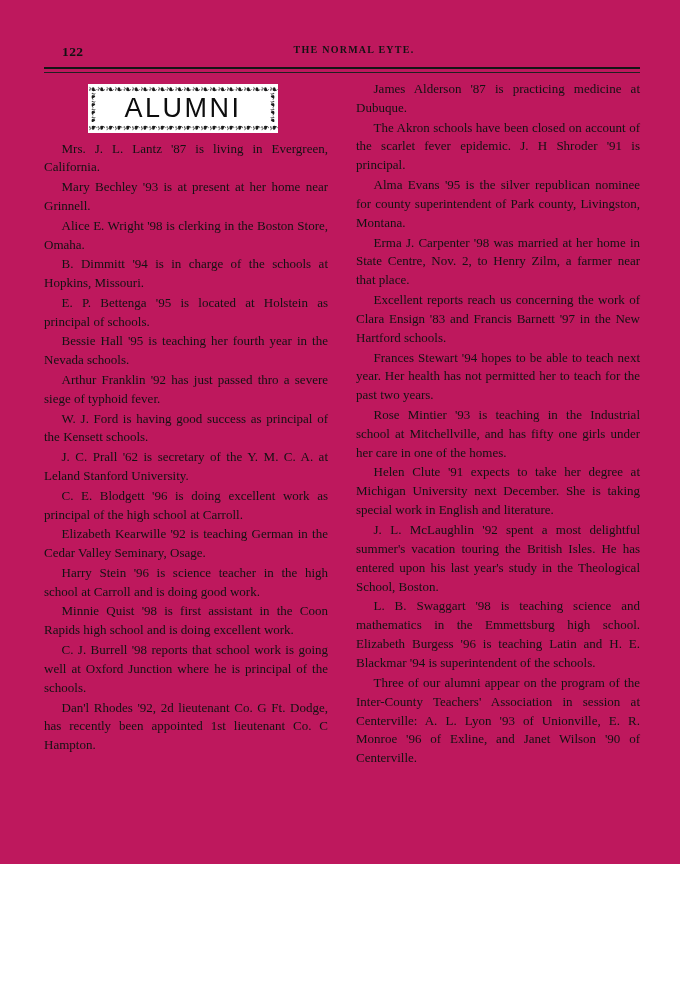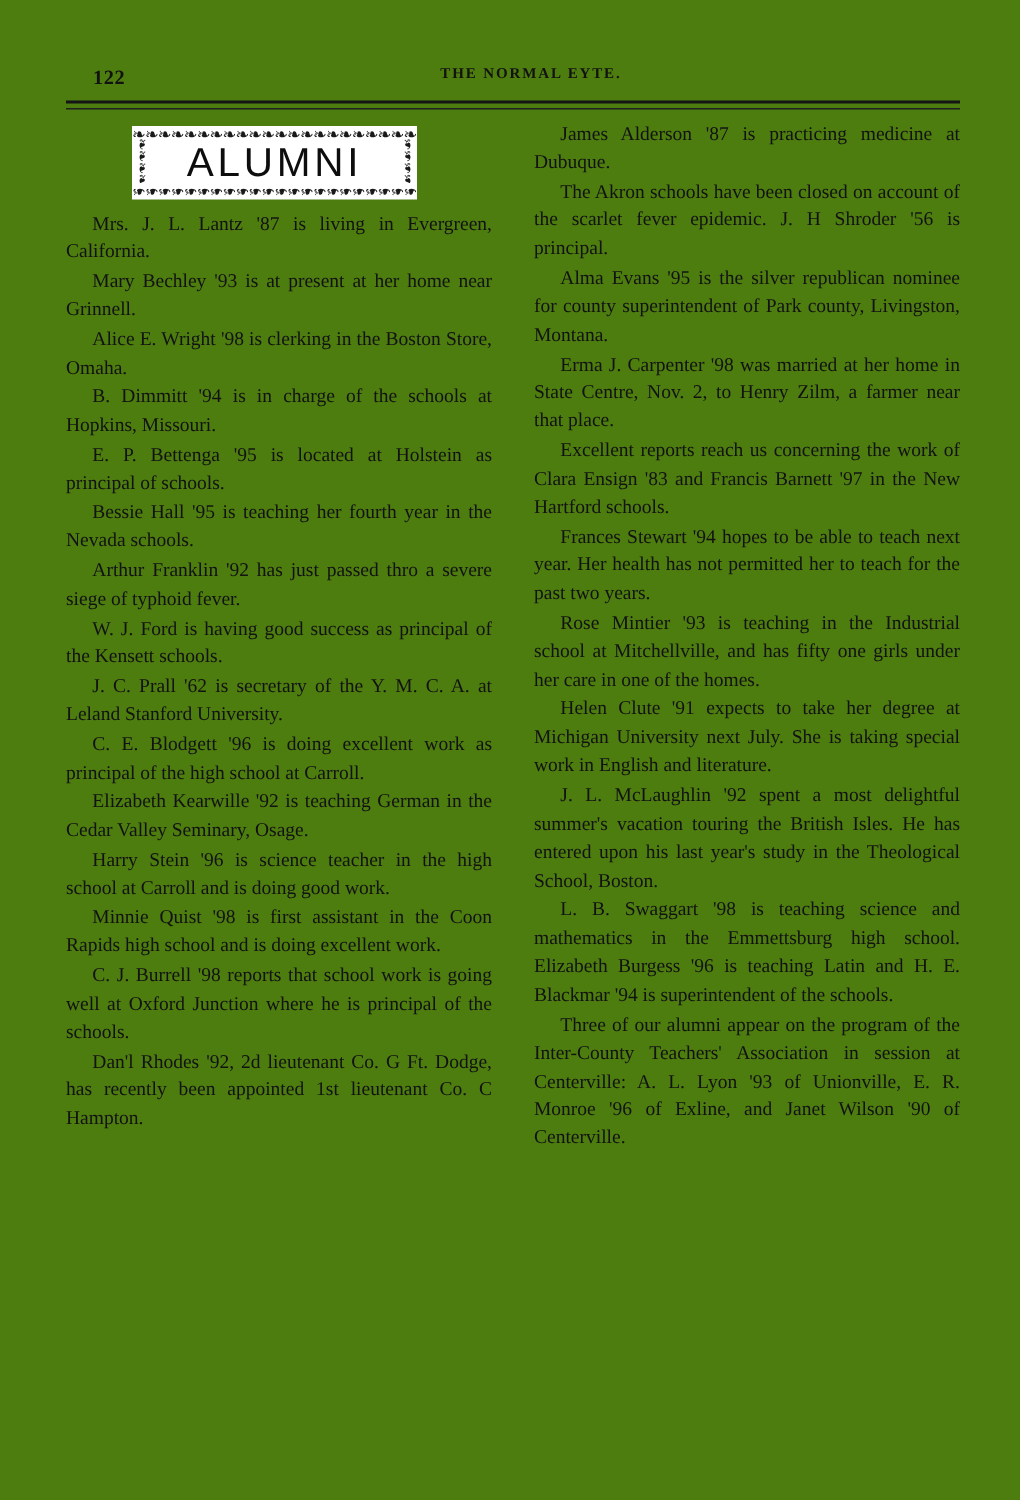--- a/index.html
+++ b/index.html
@@ -4,22 +4,22 @@
 <title>The Normal Eyte — Page 122</title>
 <style>
   html, body {
     margin: 0;
     padding: 0;
     background: #ffffff;
   }
   .page {
     position: relative;
     width: 680px;
-    height: 1000px;
-    background: #4d7c0f;
+    height: 864px;
+    background: #be185d;
     overflow: hidden;
     font-family: "Liberation Serif", "DejaVu Serif", serif;
     color: #121212;
   }
 
   
   .runhead {
     position: absolute;
     left: 48px;
     right: 48px;
@@ -193,25 +193,25 @@
         <p class="note">C. E. Blodgett '96 is doing excellent work as principal of the high school at Carroll.</p>
         <p class="note">Elizabeth Kearwille '92 is teaching German in the Cedar Valley Seminary, Osage.</p>
         <p class="note">Harry Stein '96 is science teacher in the high school at Carroll and is doing good work.</p>
         <p class="note">Minnie Quist '98 is first assistant in the Coon Rapids high school and is doing excellent work.</p>
         <p class="note">C. J. Burrell '98 reports that school work is going well at Oxford Junction where he is principal of the schools.</p>
         <p class="note">Dan'l Rhodes '92, 2d lieutenant Co. G Ft. Dodge, has recently been appointed 1st lieutenant Co. C Hampton.</p>
       </div>
 
     <div class="col" id="col-right">
         <p class="note">James Alderson '87 is practicing medicine at Dubuque.</p>
-        <p class="note">The Akron schools have been closed on account of the scarlet fever epidemic.  J. H Shroder '56 is principal.</p>
+        <p class="note">The Akron schools have been closed on account of the scarlet fever epidemic.  J. H Shroder '91 is principal.</p>
         <p class="note">Alma Evans '95 is the silver republican nominee for county superintendent of Park county, Livingston, Montana.</p>
         <p class="note">Erma J. Carpenter '98 was married at her home in State Centre, Nov. 2, to Henry Zilm, a farmer near that place.</p>
         <p class="note">Excellent reports reach us concerning the work of Clara Ensign '83 and Francis Barnett '97 in the New Hartford schools.</p>
         <p class="note">Frances Stewart '94 hopes to be able to teach next year.  Her health has not permitted her to teach for the past two years.</p>
         <p class="note">Rose Mintier '93 is teaching in the Industrial school at Mitchellville, and has fifty one girls under her care in one of the homes.</p>
-        <p class="note">Helen Clute '91 expects to take her degree at Michigan University next July. She is taking special work in English and literature.</p>
+        <p class="note">Helen Clute '91 expects to take her degree at Michigan University next December. She is taking special work in English and literature.</p>
         <p class="note">J. L. McLaughlin '92 spent a most delightful summer's vacation touring the British Isles.  He has entered upon his last year's study in the Theological School, Boston.</p>
         <p class="note">L. B. Swaggart '98 is teaching science and mathematics in the Emmettsburg high school.  Elizabeth Burgess '96 is teaching Latin and H. E. Blackmar '94 is superintendent of the schools.</p>
         <p class="note">Three of our alumni appear on the program of the Inter-County Teachers' Association in session at Centerville: A. L. Lyon '93 of Unionville, E. R. Monroe '96 of Exline, and Janet Wilson '90 of Centerville.</p>
       </div>
   </div>
 </div>
 
 </body></html>

